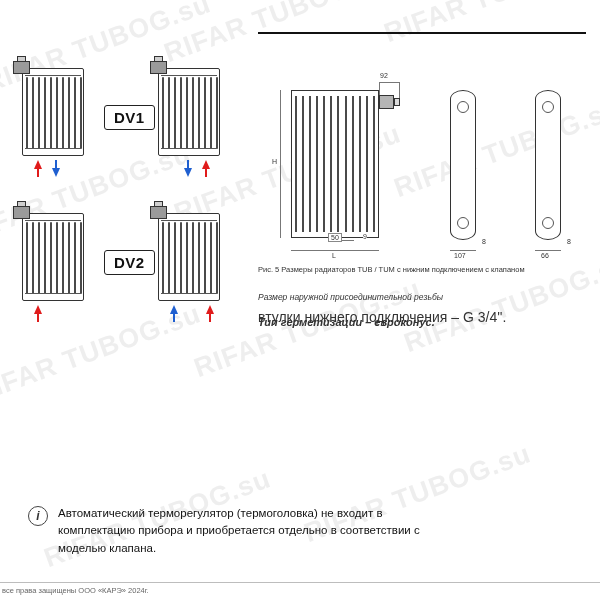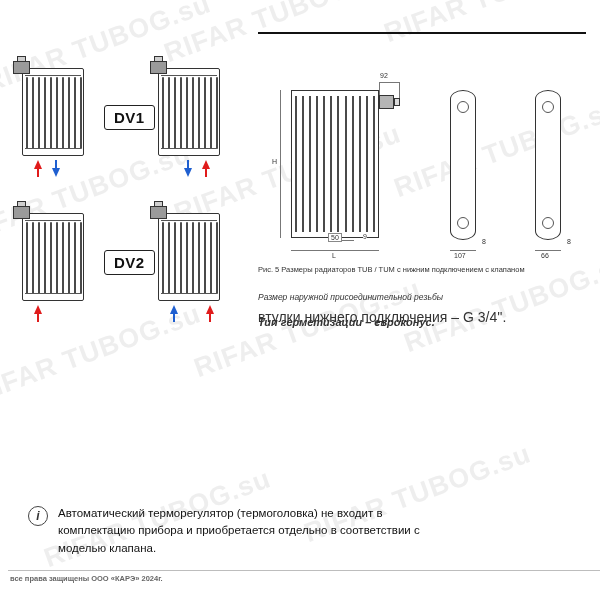--- a/index.html
+++ b/index.html
@@ -265,24 +265,23 @@
   }
   .note-text {
     font-size: 11.5px;
     line-height: 1.5;
     color: #111;
   }
 
   
   .footer {
     position: absolute;
-    left: 8px; right: 0; bottom: 0;
-    height: 30px;
+    left: 0; right: 0; bottom: 0;
+    height: 18px;
     z-index: 10;
-    font-weight: bold;
   }
   .footer-rule {
     position: absolute;
     left: 0; right: 0; top: 0;
     height: 1px;
     background: #bdbdbd;
   }
   .footer-text {
     position: absolute;
     left: 2px; top: 4px;

